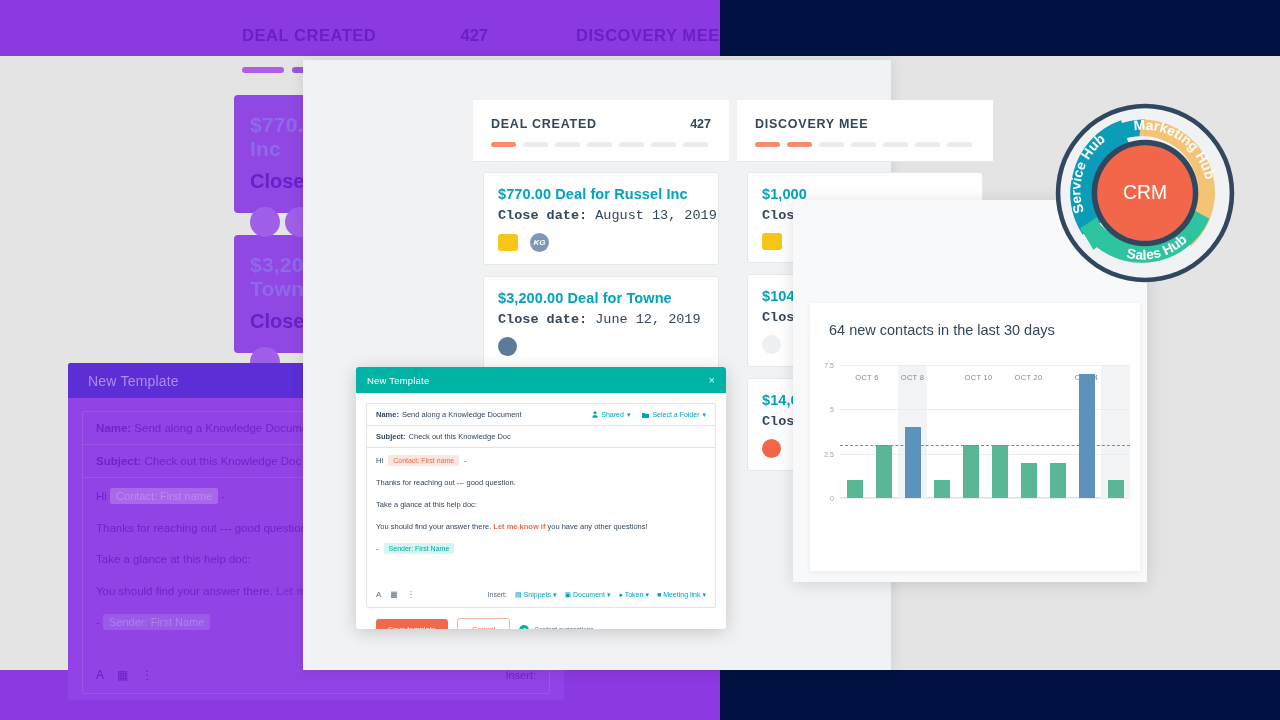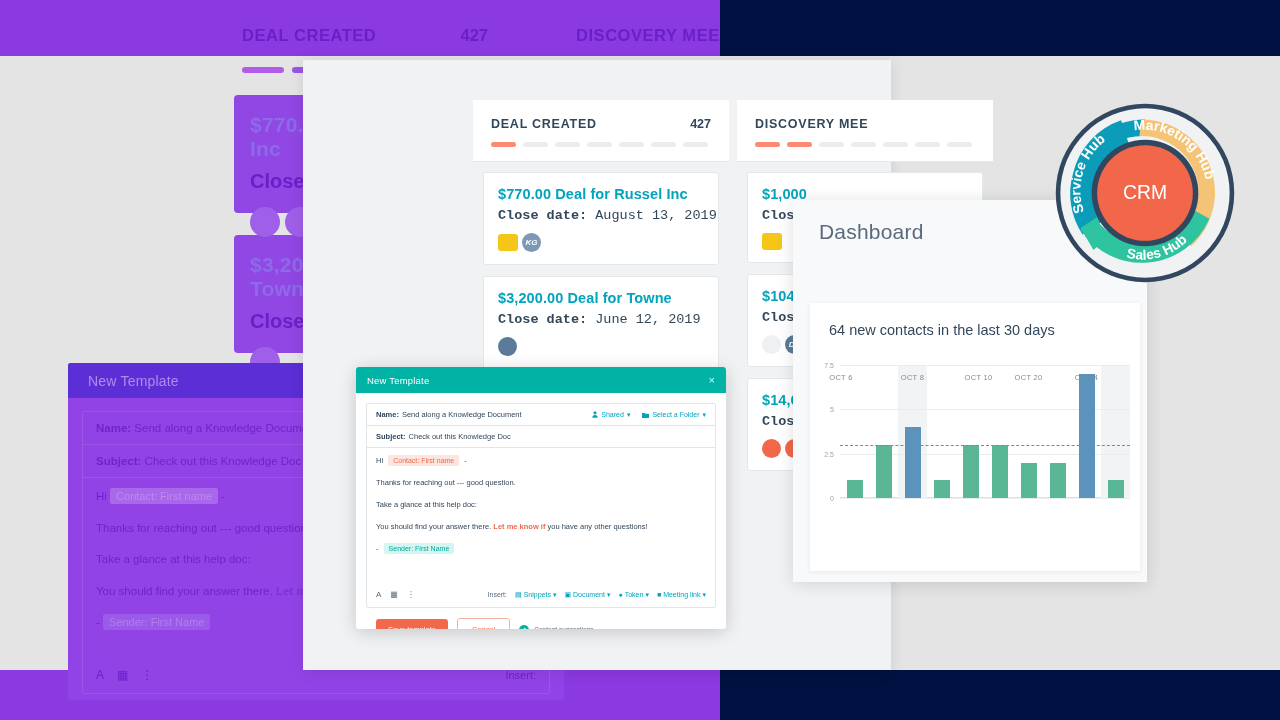--- a/index.html
+++ b/index.html
@@ -81,21 +81,21 @@
   .dash { width:25px; height:5px; border-radius:3px; background:#eaecef; }
   .dash.on { background:#fa8a72; }
   .col-body { padding:10px 10px 0 10px; }
   .card {
     background:#fff; border:1px solid #e5e8ea; border-radius:3px;
     padding:13px 14px 12px 14px; margin-bottom:11px;
   }
   .card-amt { color:#00a4bd; font-size:14.5px; font-weight:600; letter-spacing:.1px; white-space:nowrap;}
   .card-close { color:#33475b; font-size:13.5px; margin-top:6px; white-space:nowrap;font-family:Liberation Mono, monospace;}
   .card-close b { font-weight:700; }
-  .av-row { margin-top:10px; display:flex; gap:4px; align-items:center;}
+  .av-row { margin-top:10px; display:flex; gap:12px; align-items:center;}
   .av { width:19px; height:19px; border-radius:50%; display:flex; align-items:center;
         justify-content:center; font-size:8px; font-weight:700; color:#fff; overflow:hidden;}
   .av.kg { background:#7c98b6; }
   .av.db { background:#5b7b99; }
   .av.grid { background:#eef0f2; }
   .av.logo { background:#f5c518; border-radius:3px; width:20px; height:17px;}
   .av.orange { background:#f2674a; }
 
   
   .dash-card {
@@ -355,21 +355,20 @@
             <i class="av orange"></i>
           </div>
         </div>
       </div>
     </div>
 
   </div>
 </div>
 
 <div class="dash-card">
-  <div class="dash-title">Dashboard</div>
   <div class="chart-card">
     <div class="chart-head">64 new contacts in the last 30 days</div>
     <div class="plot" id="plot">
       <div class="xaxis"></div>
     <div class="band" style="left: 58px; width: 29px;"></div>
         <div class="band" style="left: 261px; width: 29px;"></div>
         <div class="gridline" style="top: 133px;"></div>
         <div class="ytick" style="top: 133px;">0</div>
         <div class="gridline" style="top: 88.6667px;"></div>
         <div class="ytick" style="top: 88.6667px;">2.5</div>
@@ -381,21 +380,21 @@
         <div class="bar" title="OCT 7: 3" style="height: 53.2px; left: 35.5px; background: rgb(90, 183, 149);"></div>
         <div class="bar" title="OCT 8: 4" style="height: 70.9333px; left: 64.5px; background: rgb(91, 147, 189);"></div>
         <div class="bar" title="OCT 9: 1" style="height: 17.7333px; left: 93.5px; background: rgb(90, 183, 149);"></div>
         <div class="bar" title="OCT 10: 3" style="height: 53.2px; left: 122.5px; background: rgb(90, 183, 149);"></div>
         <div class="bar" title="OCT 11: 3" style="height: 53.2px; left: 151.5px; background: rgb(90, 183, 149);"></div>
         <div class="bar" title="OCT 12: 2" style="height: 35.4667px; left: 180.5px; background: rgb(90, 183, 149);"></div>
         <div class="bar" title="OCT 13: 2" style="height: 35.4667px; left: 209.5px; background: rgb(90, 183, 149);"></div>
         <div class="bar" title="OCT 14: 7" style="height: 124.133px; left: 238.5px; background: rgb(91, 147, 189);"></div>
         <div class="bar" title="OCT 15: 1" style="height: 17.7333px; left: 267.5px; background: rgb(90, 183, 149);"></div>
         <div class="avgline" style="top: 79.8px;"></div>
-        <div class="xtick" style="left: 1px;">OCT 6</div>
+        <div class="xtick" style="left: 27px;">OCT 6</div>
         <div class="xtick" style="left: 72.5px;">OCT 8</div>
         <div class="xtick" style="left: 130.5px; margin-left: 8px;">OCT 10</div>
         <div class="xtick" style="left: 188.5px;">OCT 20</div>
         <div class="xtick" style="left: 246.5px;">OCT 4</div>
       </div>
   </div>
 </div>
 
 <svg class="wheel" viewBox="0 0 200 200">
   <defs>

